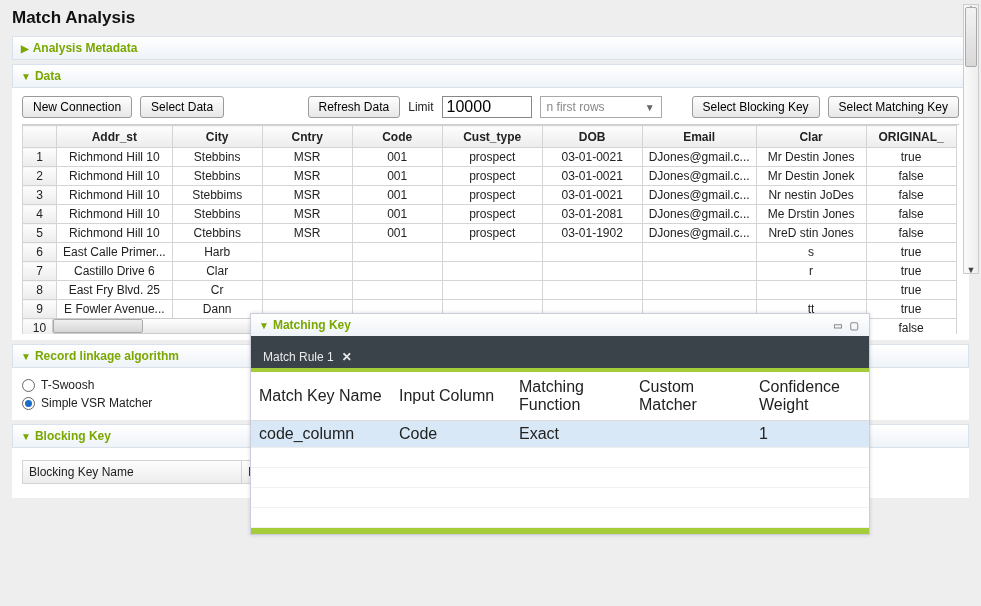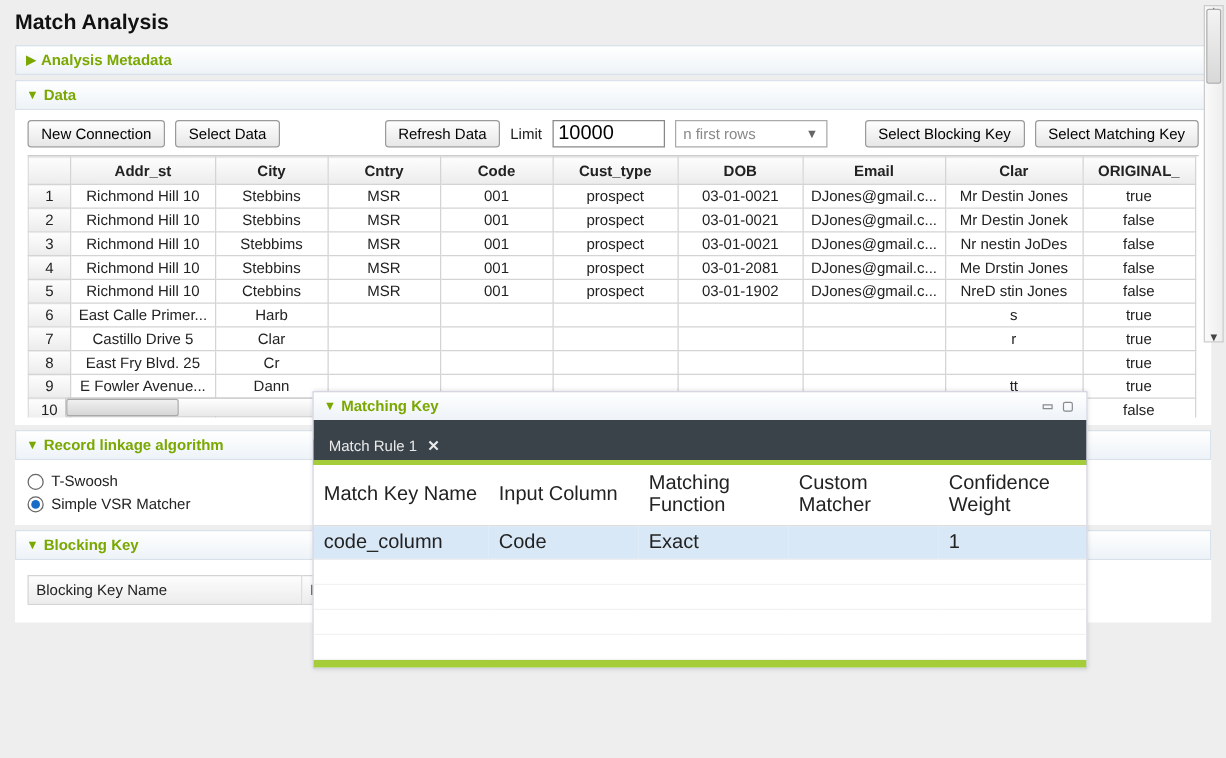--- a/index.html
+++ b/index.html
@@ -207,21 +207,21 @@
                 <td class="col-cntry"></td>
                 <td class="col-code"></td>
                 <td class="col-cust"></td>
                 <td class="col-dob"></td>
                 <td class="col-email"></td>
                 <td class="col-name">s</td>
                 <td class="col-orig">true</td>
               </tr>
               <tr>
                 <td class="rownum">7</td>
-                <td class="col-addr">Castillo Drive 5</td>
+                <td class="col-addr">Castillo Drive 6</td>
                 <td class="col-city">Clar</td>
                 <td class="col-cntry"></td>
                 <td class="col-code"></td>
                 <td class="col-cust"></td>
                 <td class="col-dob"></td>
                 <td class="col-email"></td>
                 <td class="col-name">r</td>
                 <td class="col-orig">true</td>
               </tr>
               <tr>

